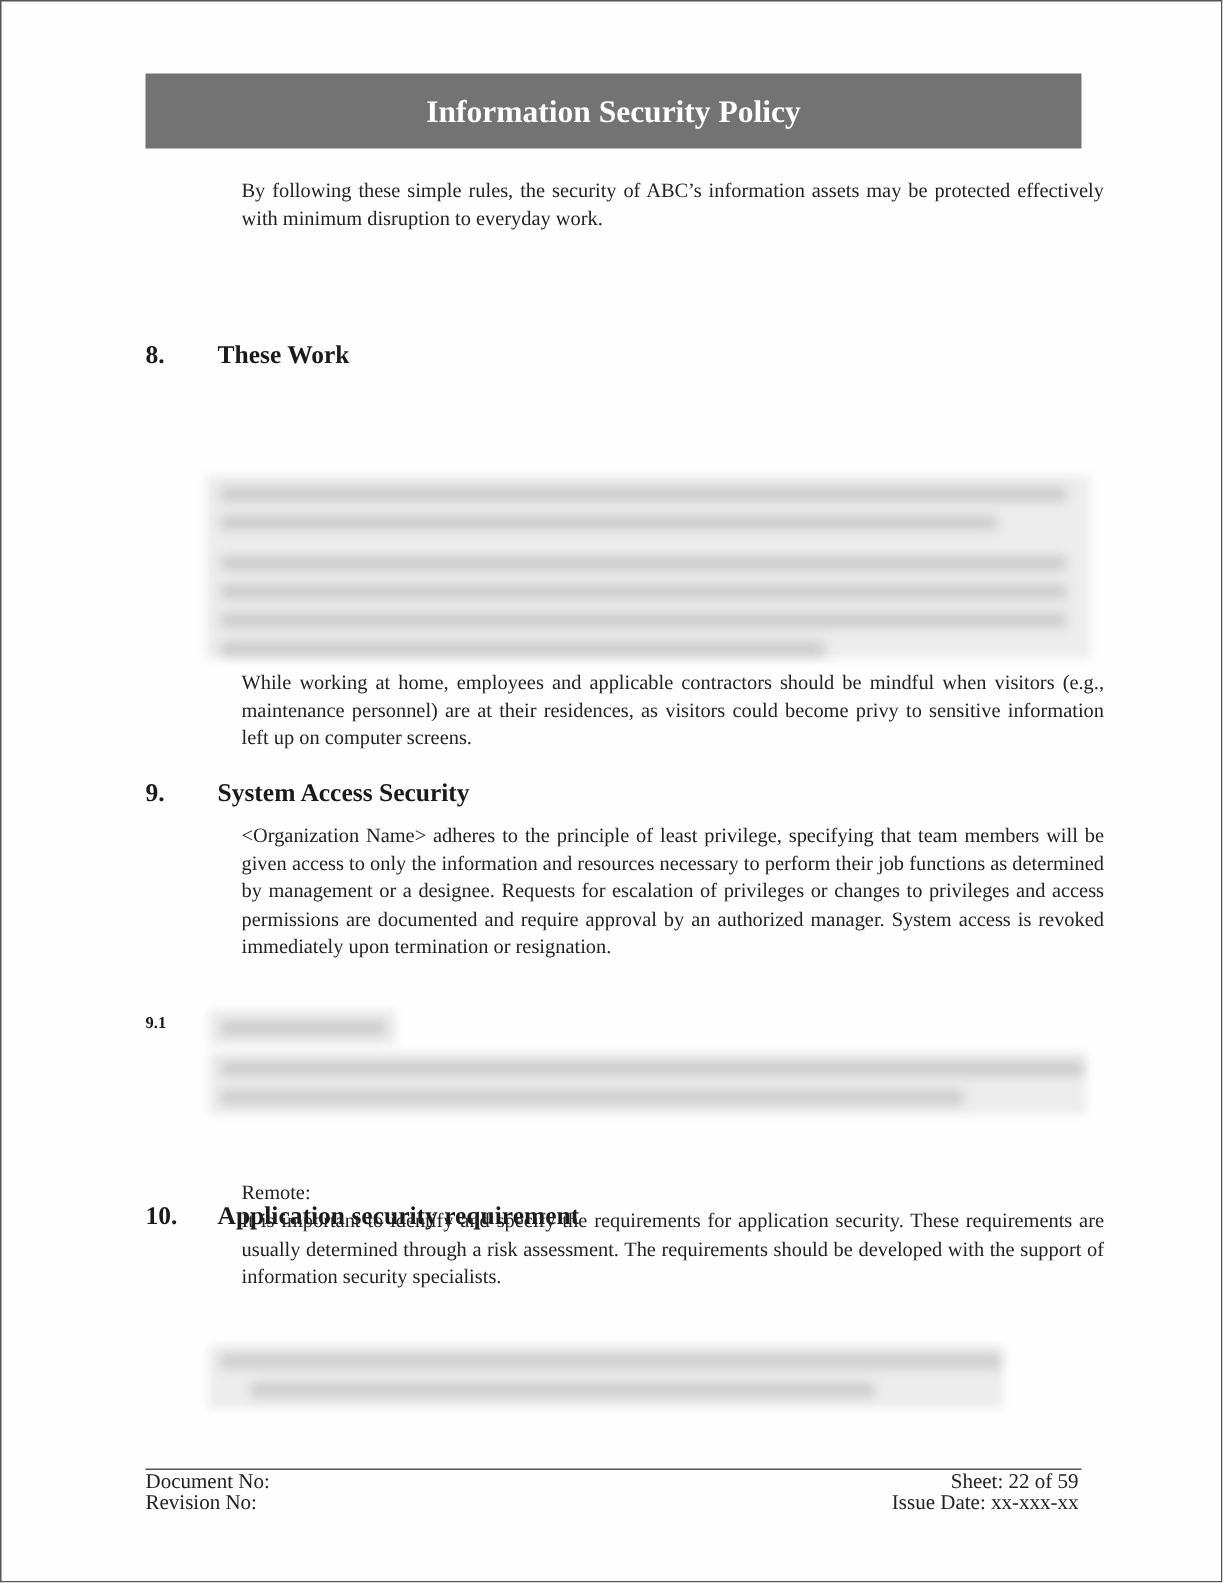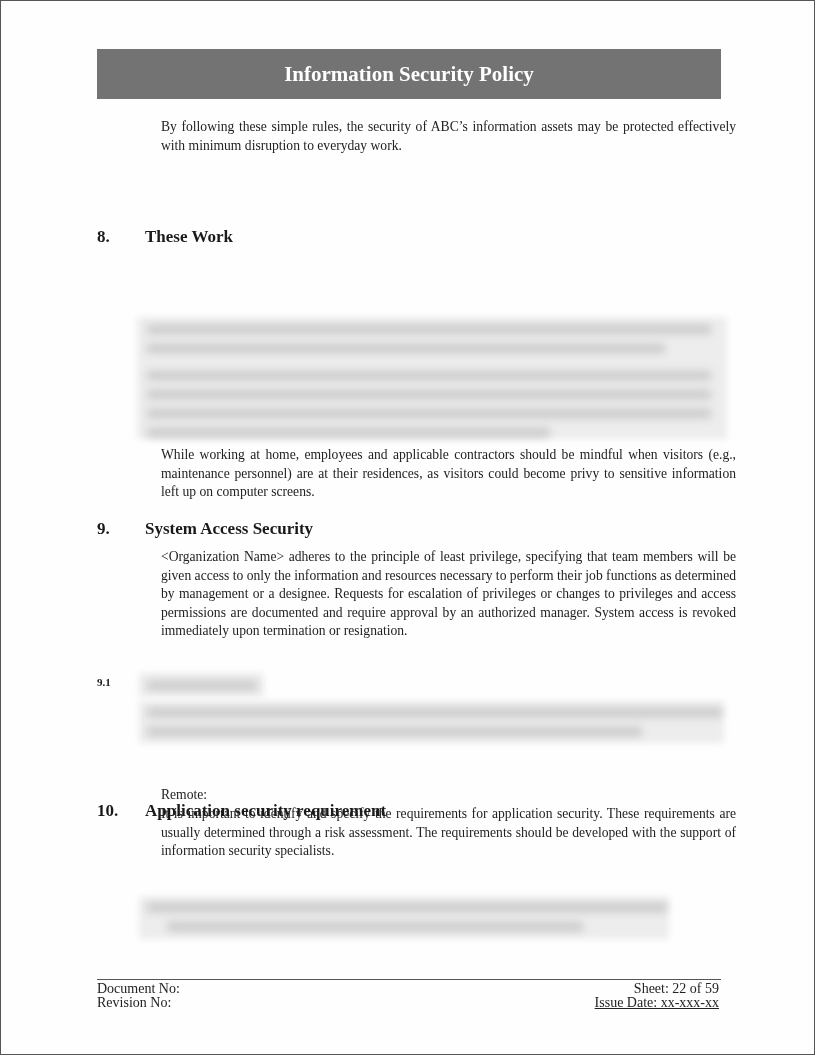--- a/index.html
+++ b/index.html
@@ -101,15 +101,15 @@
   <div class="blur-bg" style="left:138px; top:896px; width:530px; height:42px;"></div>
   <div class="blur" style="left:146px; top:902px; width:520px;">
     <div class="line" style="width:100%"></div>
     <div class="line" style="width:80%; margin-left:20px;"></div>
   </div>
 
   <div class="footer-rule"></div>
   <div class="footer-text" style="left:96px; top:981px;">Document No:</div>
   <div class="footer-text" style="left:96px; top:995px;">Revision No:</div>
   <div class="footer-text" style="right:95px; top:981px; text-align:right;">Sheet: 22 of 59</div>
-  <div class="footer-text" style="right:95px; top:995px; text-align:right;text-decoration:underline;">Issue Date: xx-xxx-xx</div>
+  <div class="footer-text" style="right:95px; top:995px; text-align:right;">Issue Date: xx-xxx-xx</div>
 
 </div>
 
 </body></html>

